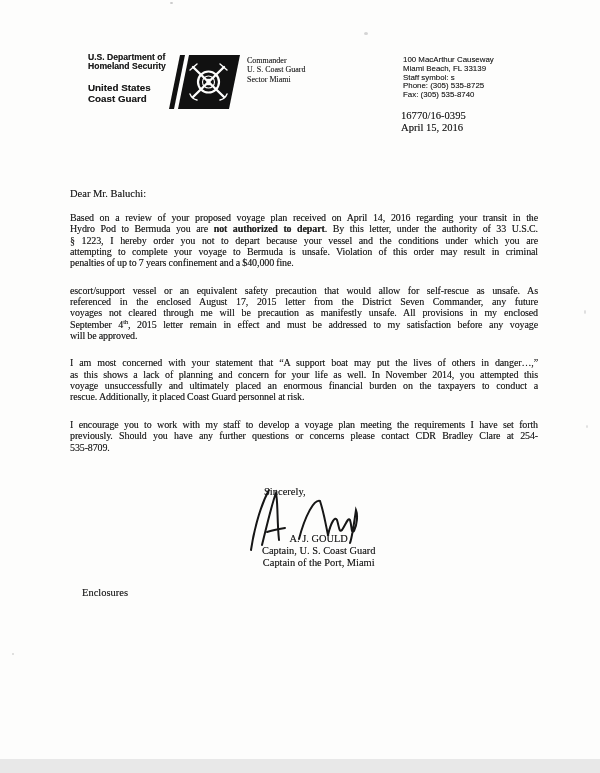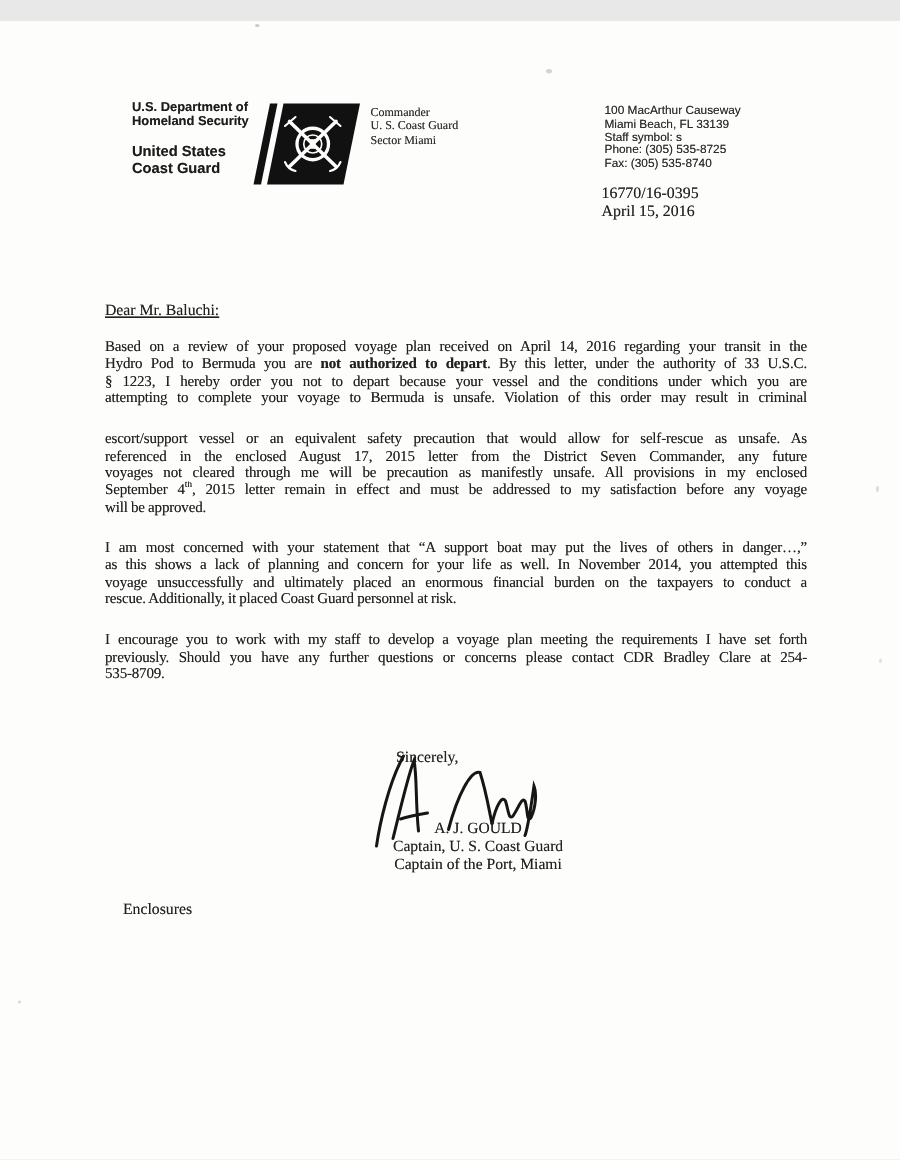--- a/index.html
+++ b/index.html
@@ -1,37 +1,37 @@
 <!DOCTYPE html>
 <html><head>
 <meta charset="utf-8">
 <style>
   html,body{margin:0;padding:0;background:#e8e8e8;}
   .page{
-    position:relative;width:600px;height:759px;margin:14px auto;
+    position:relative;width:600px;height:759px;margin:0 auto;
     background:#fdfdfc;overflow:hidden;
     font-family:"Liberation Serif", serif;color:#212121;
     text-shadow:0 0 .3px rgba(33,33,33,.55);
   }
   
   .lh-dept{position:absolute;left:88px;top:53px;
     font-family:"Liberation Sans", sans-serif;font-weight:bold;
     font-size:8.6px;line-height:9.4px;color:#1c1c1c;}
   .lh-svc{position:absolute;left:88px;top:83px;
     font-family:"Liberation Sans", sans-serif;font-weight:bold;
     font-size:9.8px;line-height:10.6px;color:#1c1c1c;}
   .lh-logo{position:absolute;left:163px;top:54px;width:80px;height:56px;}
   .lh-office{position:absolute;left:247px;top:56px;
     font-family:Liberation Serif, serif;font-size:8px;line-height:9.3px;color:#2b2b2b;}
   .lh-addr{position:absolute;left:403px;top:56px;
     font-family:Liberation Sans, sans-serif;font-size:7.9px;line-height:8.8px;color:#2b2b2b;}
   .refblock{position:absolute;left:401px;top:110px;font-size:10.6px;line-height:12px;}
   
   .recipient{position:absolute;left:70px;top:151px;font-size:10.5px;line-height:12.6px;}
-  .salutation{position:absolute;left:70px;top:188px;font-size:10.5px;text-decoration:underline;}
+  .salutation{position:absolute;left:70px;top:188px;font-size:10.5px;}
   
   .body-text{position:absolute;left:70px;top:212px;width:468px;font-size:10px;
     letter-spacing:-0.12px;word-spacing:-0.15px;}
   .para{margin:0 0 16px 0;}
   .line{height:11.35px;line-height:11.35px;overflow:hidden;
     text-align:justify;text-align-last:justify;}
   .line.last{text-align-last:left;}
   .line .b{font-weight:bold;}
   .line sup{font-size:6.4px;vertical-align:super;line-height:0;}
   
@@ -106,20 +106,21 @@
 
 
   <div class="salutation">Dear Mr. Baluchi:</div>
 
   <div class="body-text">
       <div class="para">
         <div class="line"><span>Based on a review of your proposed voyage plan received on April 14, 2016 regarding your transit in the</span></div>
         <div class="line"><span>Hydro Pod to Bermuda you are </span><span class="b">not authorized to depart</span><span>. By this letter, under the authority of 33 U.S.C.</span></div>
         <div class="line"><span>§ 1223, I hereby order you not to depart because your vessel and the conditions under which you are</span></div>
         <div class="line"><span>attempting to complete your voyage to Bermuda is unsafe. Violation of this order may result in criminal</span></div>
+        <div class="line last"><span>penalties of up to 7 years confinement and a $40,000 fine.</span></div>
       </div>
       <div class="para">
         <div class="line"><span>escort/support vessel or an equivalent safety precaution that would allow for self-rescue as unsafe. As</span></div>
         <div class="line"><span>referenced in the enclosed August 17, 2015 letter from the District Seven Commander, any future</span></div>
         <div class="line"><span>voyages not cleared through me will be precaution as manifestly unsafe. All provisions in my enclosed</span></div>
         <div class="line"><span>September 4</span><sup>th</sup><span>, 2015 letter remain in effect and must be addressed to my satisfaction before any voyage</span></div>
         <div class="line last"><span>will be approved.</span></div>
       </div>
       <div class="para">
         <div class="line"><span>I am most concerned with your statement that “A support boat may put the lives of others in danger…,”</span></div>

